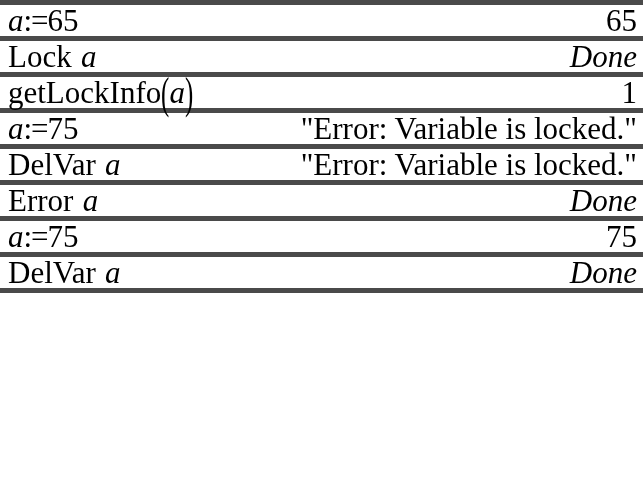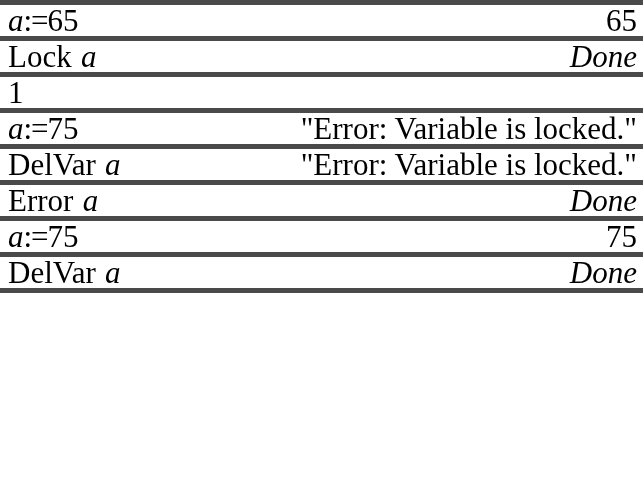--- a/index.html
+++ b/index.html
@@ -72,20 +72,21 @@
   </div>
   <div class="hist-rule" style="background: rgb(74, 74, 74);"></div>
 
   <div class="hist-row">
     <span class="entry"><span class="upr">Lock</span><span class="spacer"></span><span class="var">a</span></span>
     <span class="result ital">Done</span>
   </div>
   <div class="hist-rule" style="background: rgb(74, 74, 74);"></div>
 
   <div class="hist-row">
+    <span class="entry"><span class="upr">getLockInfo</span><span class="paren-tall">(</span><span class="var">a</span><span class="paren-tall">)</span></span>
     <span class="result upr">1</span>
   </div>
   <div class="hist-rule" style="background: rgb(74, 74, 74);"></div>
 
   <div class="hist-row">
     <span class="entry"><span class="var">a</span><span class="assign-op">:=</span><span class="upr">75</span></span>
     <span class="result upr">"Error: Variable is locked."</span>
   </div>
   <div class="hist-rule" style="background: rgb(74, 74, 74);"></div>
 

